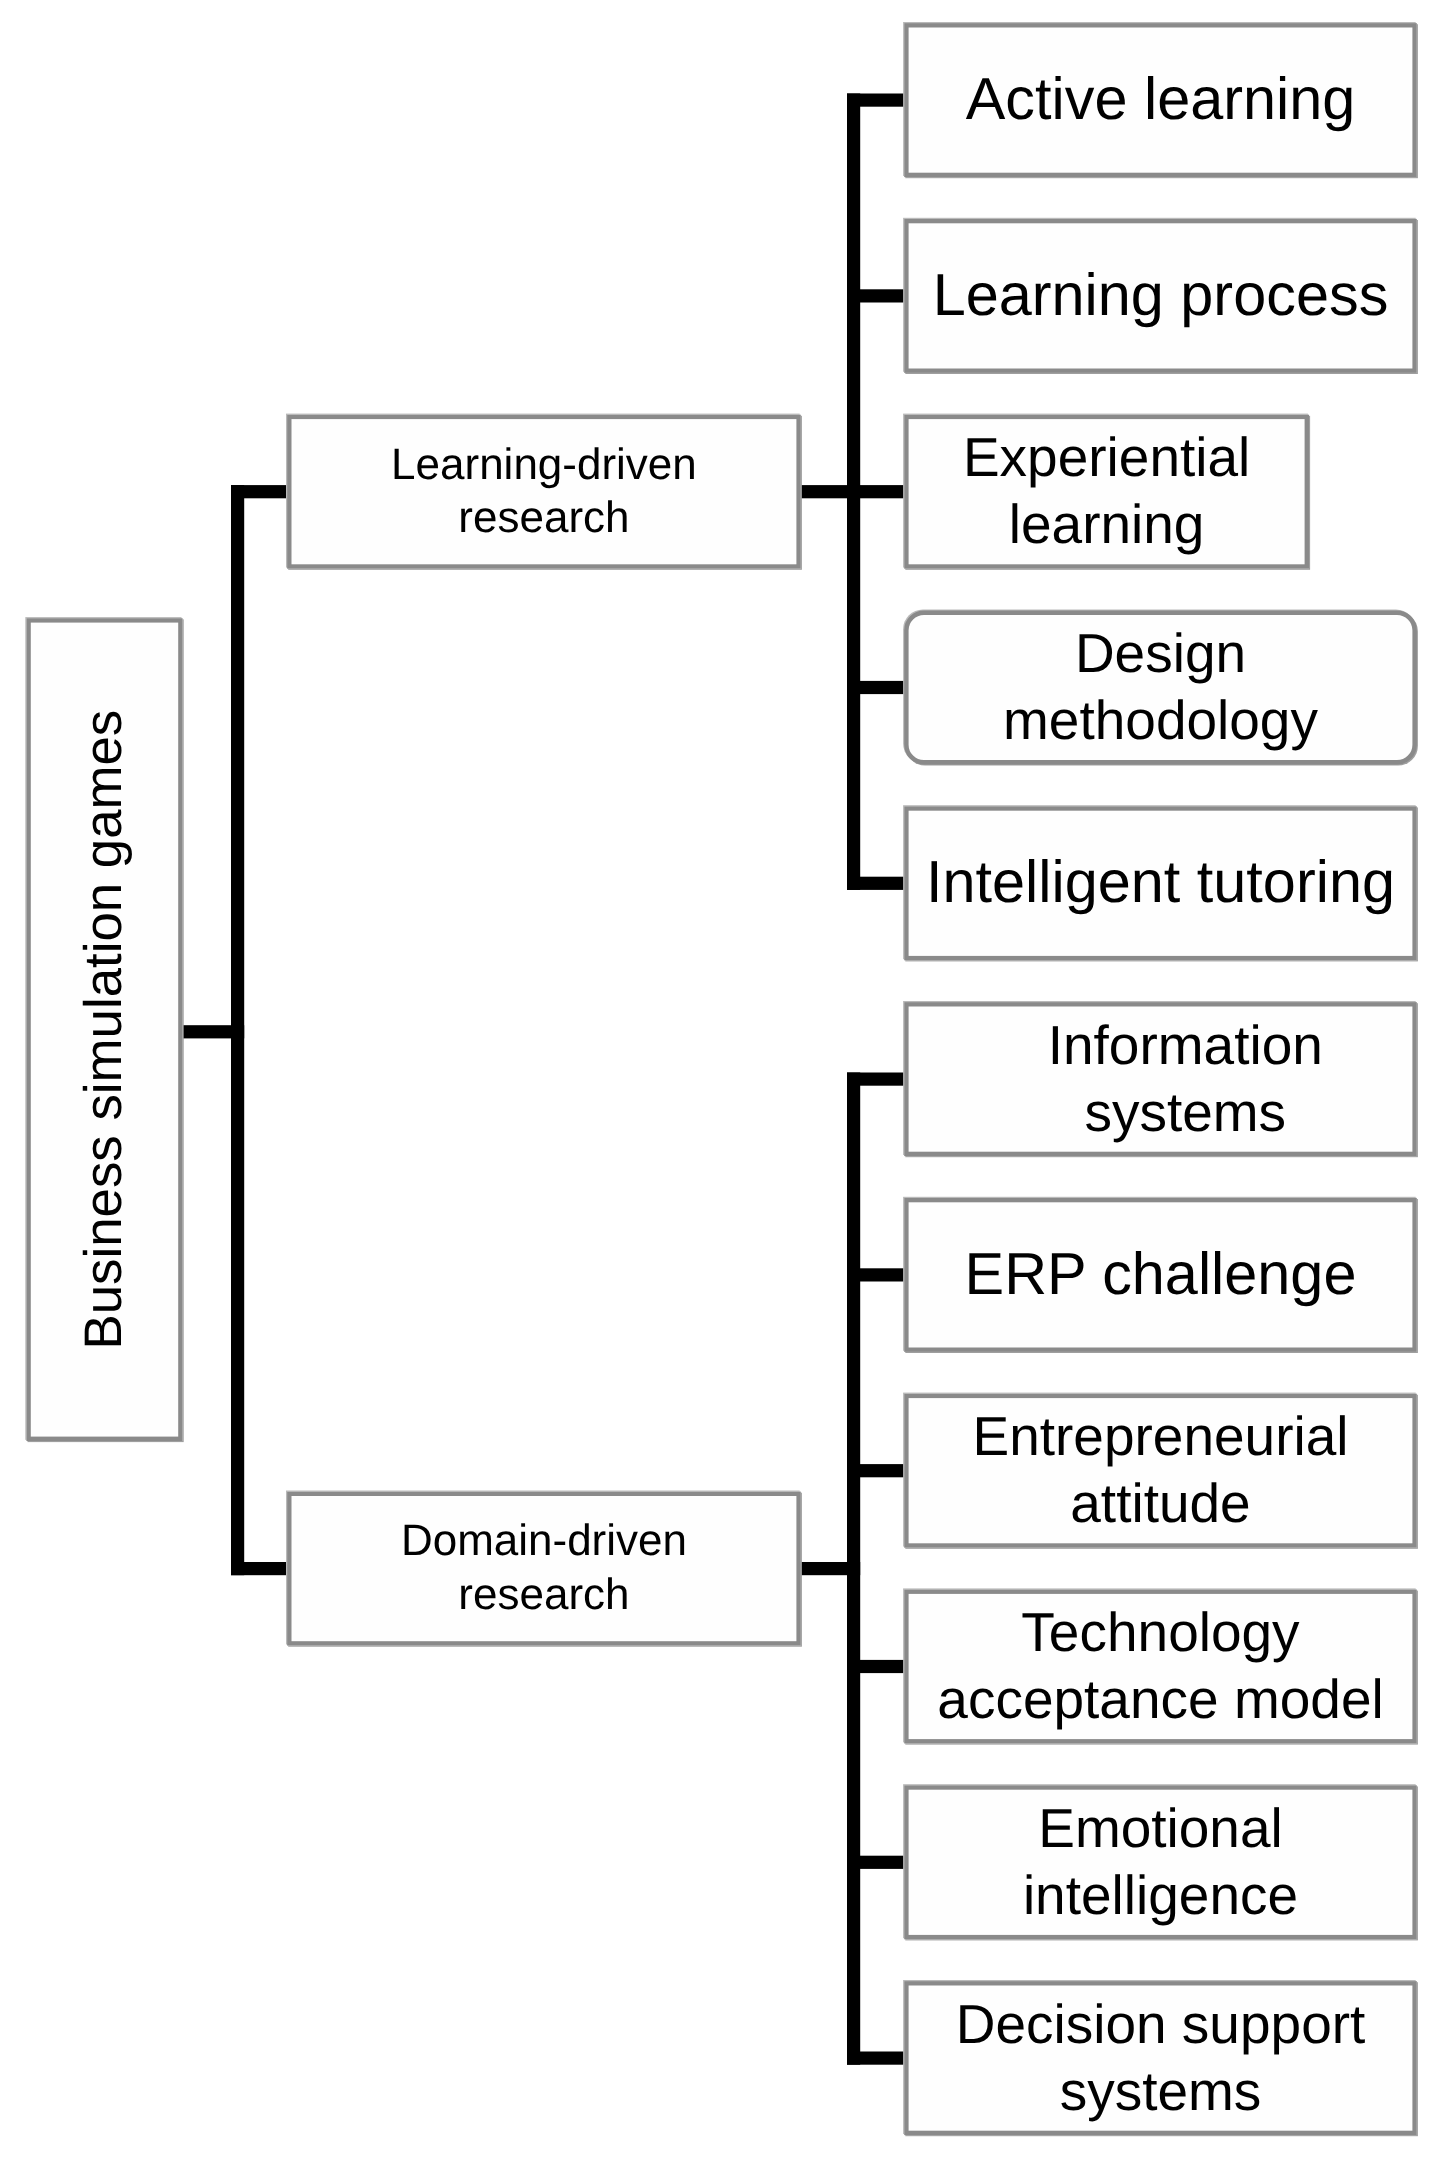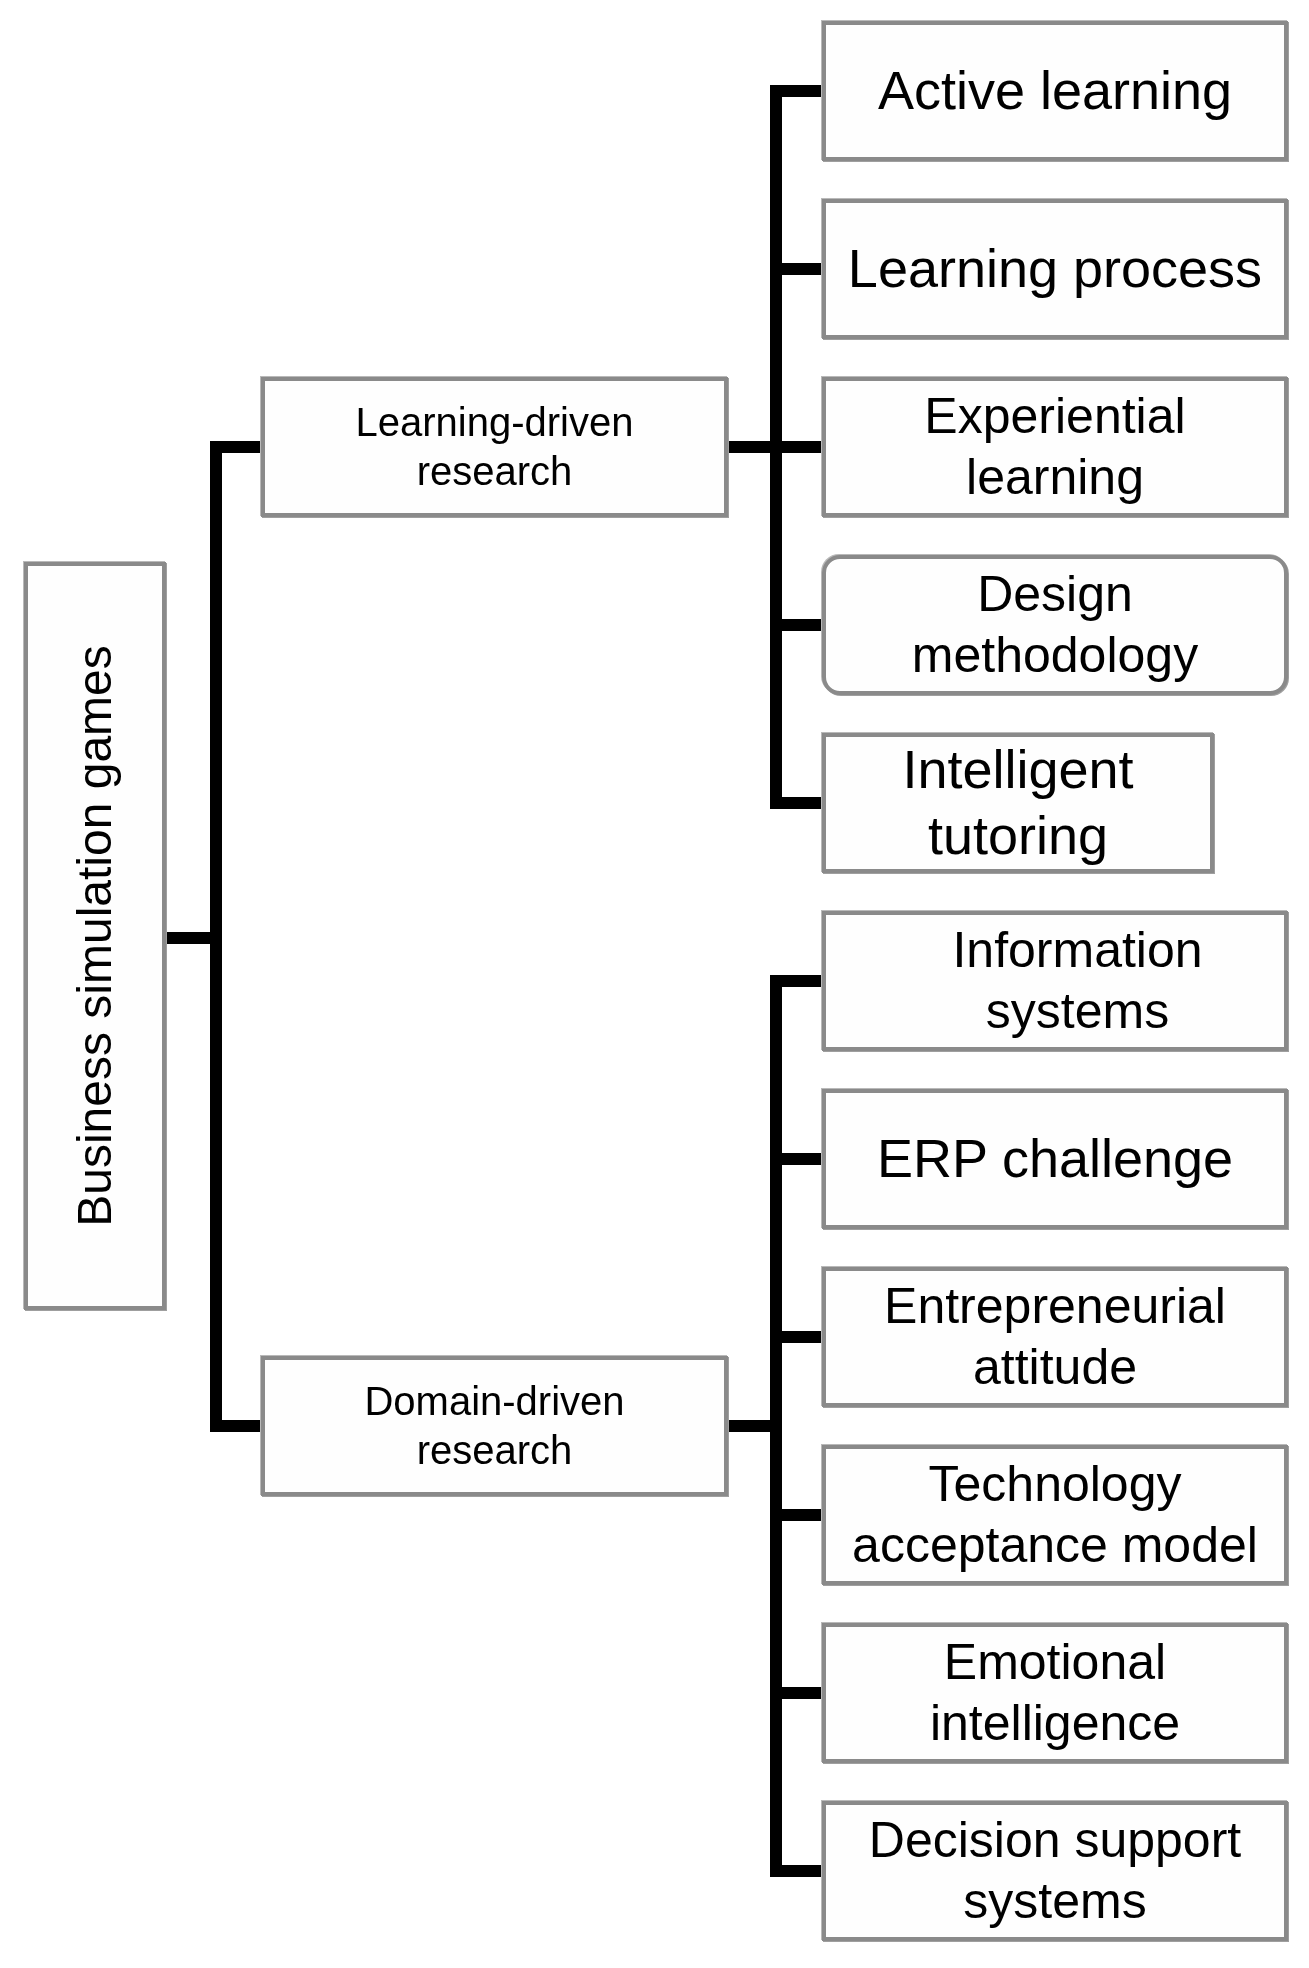--- a/index.html
+++ b/index.html
@@ -102,29 +102,29 @@
     <span class="lbl fs-parent">Domain-driven
 research</span>
   </div>
 
   <div class="box" style="left:822px; top:21px; width:466px; height:140px;">
     <span class="lbl fs-one">Active learning</span>
   </div>
   <div class="box" style="left:822px; top:199px; width:466px; height:140px;">
     <span class="lbl fs-one">Learning process</span>
   </div>
-  <div class="box" style="left:822px; top:377px; width:466px; height:140px;">
+  <div class="box" style="left:822px; top:377px; width:368px; height:140px;">
     <span class="lbl fs-two">Experiential
 learning</span>
   </div>
   <div class="box" style="left:822px; top:555px; width:466px; height:140px;border-radius:18px;">
     <span class="lbl fs-two">Design
 methodology</span>
   </div>
-  <div class="box" style="left:822px; top:733px; width:392px; height:140px;">
+  <div class="box" style="left:822px; top:733px; width:466px; height:140px;">
     <span class="lbl fs-one">Intelligent tutoring</span>
   </div>
 
   <div class="box" style="left:822px; top:911px; width:466px; height:140px;padding-left:45px;">
     <span class="lbl fs-two">Information
 systems</span>
   </div>
   <div class="box" style="left:822px; top:1089px; width:466px; height:140px;">
     <span class="lbl fs-one">ERP challenge</span>
   </div>

